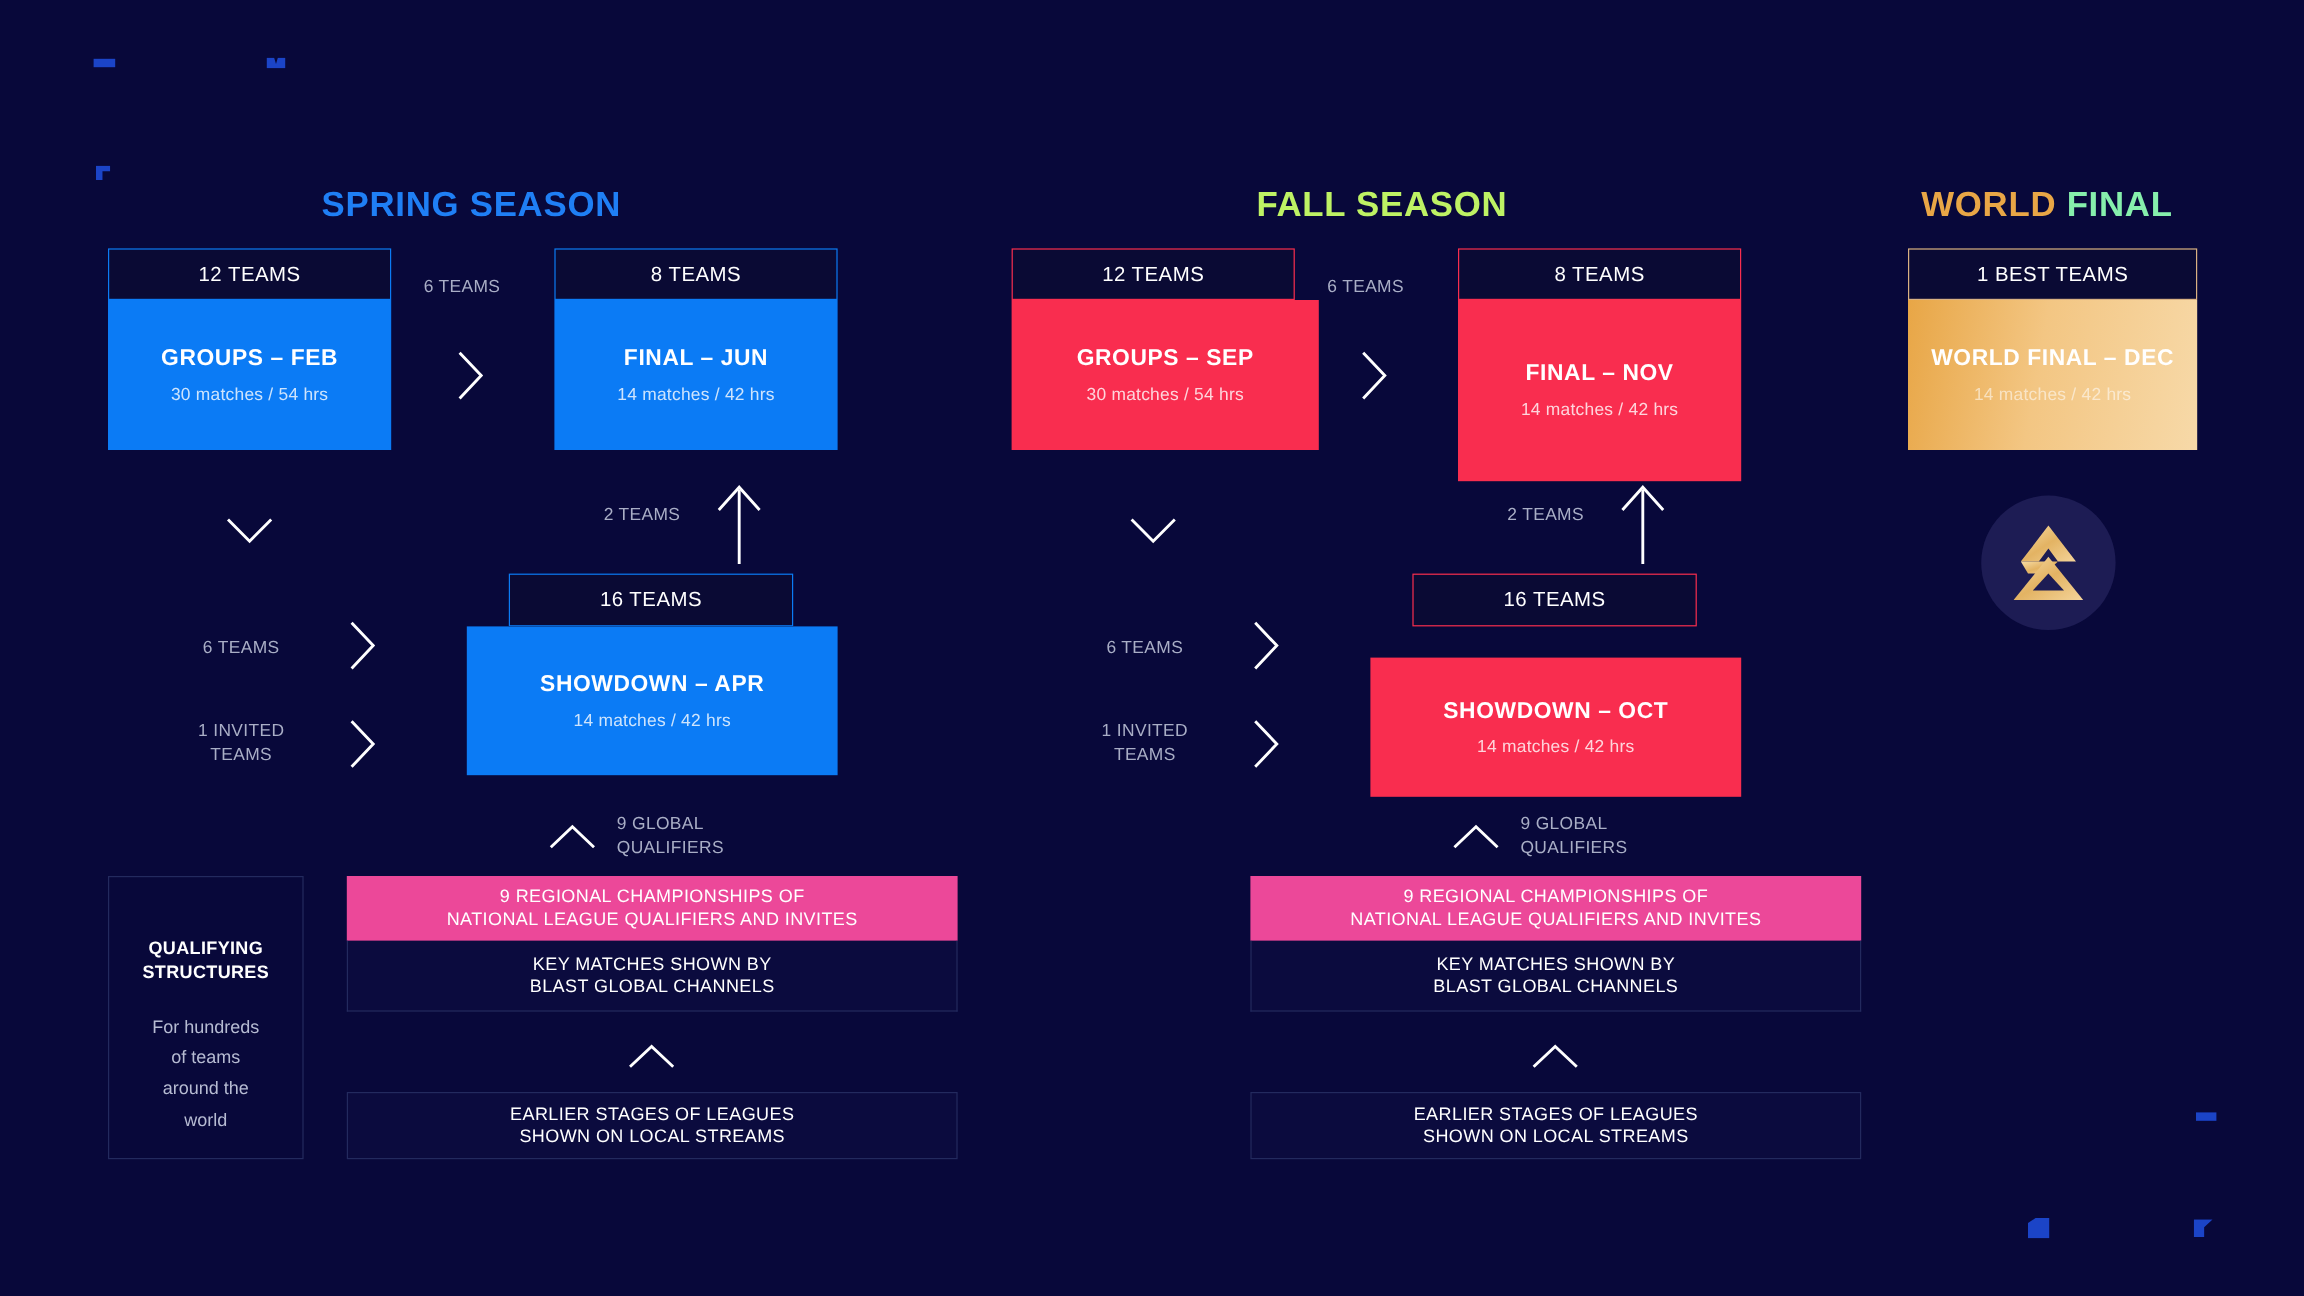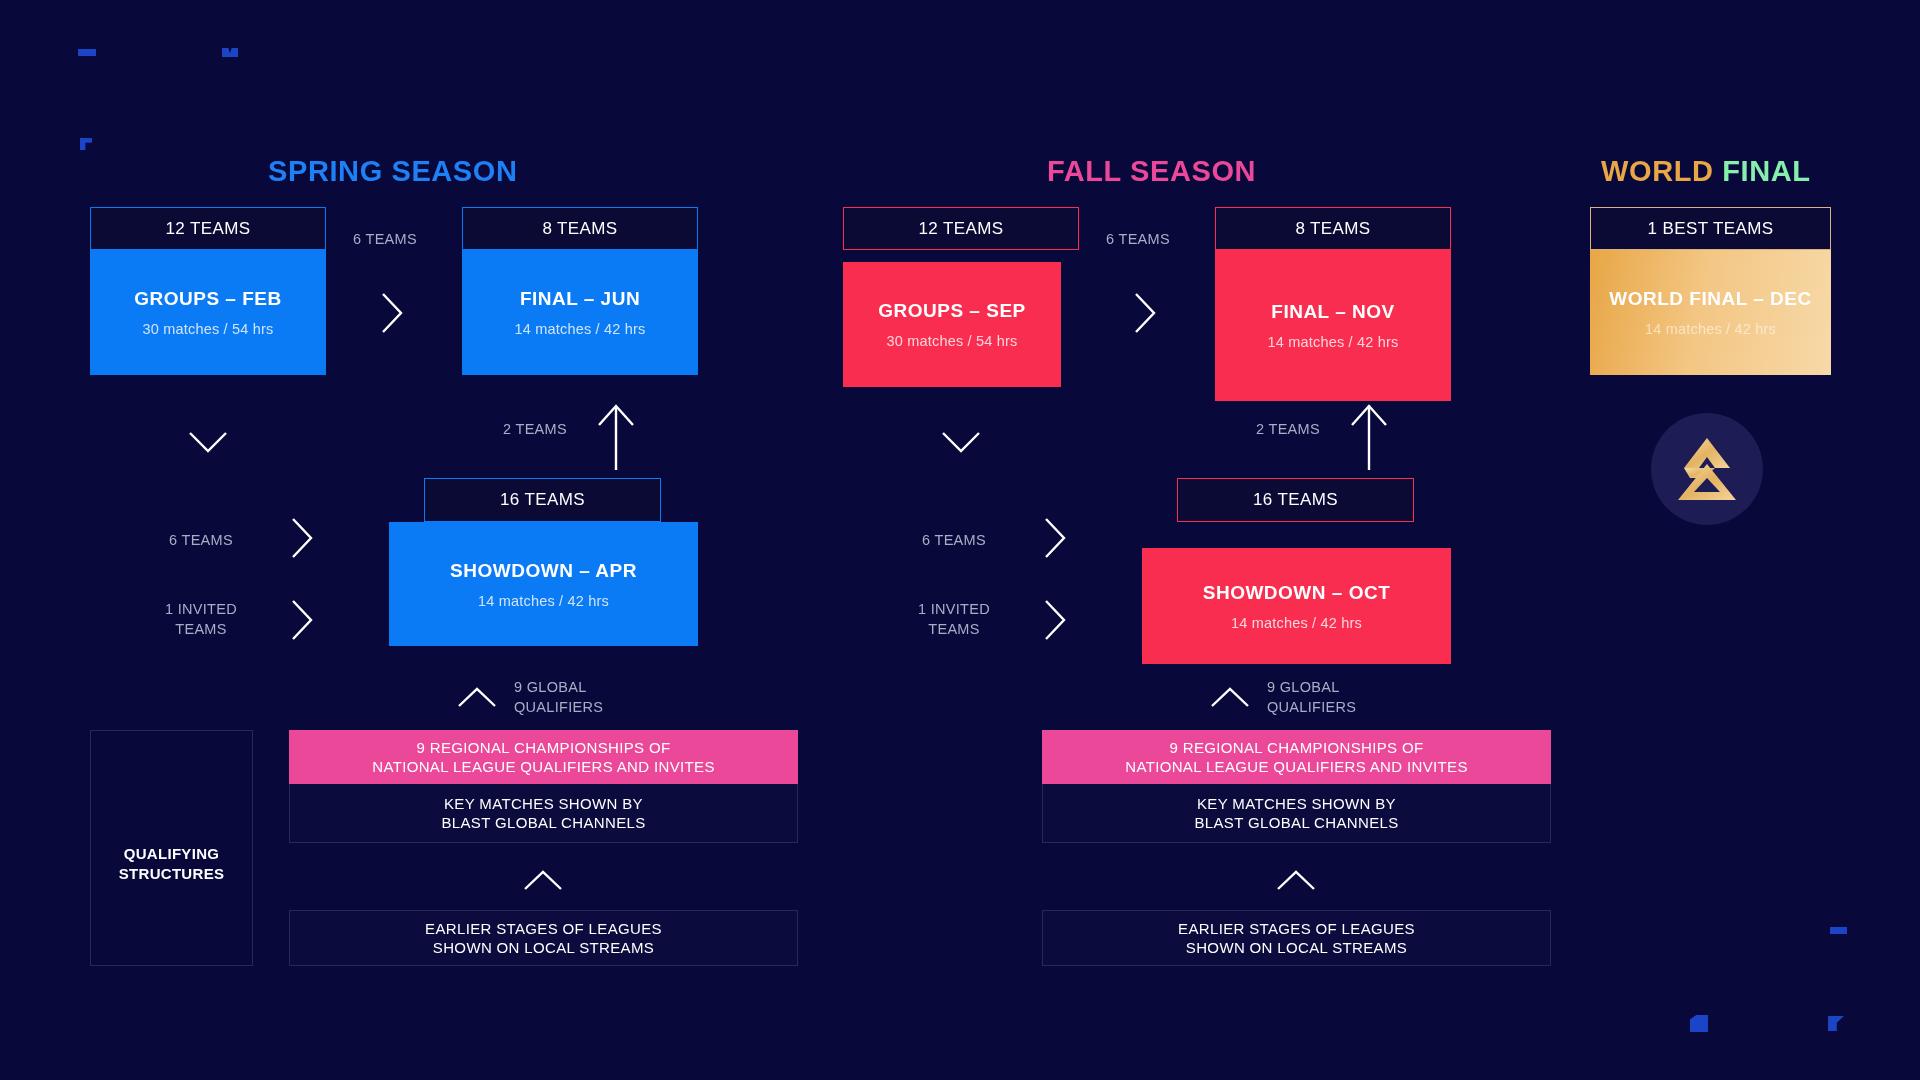--- a/index.html
+++ b/index.html
@@ -194,25 +194,25 @@
   <div class="band band-mid" style="left:289px;top:784px;width:509px;height:59px;">KEY MATCHES SHOWN BY
 BLAST GLOBAL CHANNELS</div>
   <div class="glyph" style="left:521px;top:867px;">
     <svg width="44" height="26" viewBox="0 0 44 26">
         <polyline points="4,22 22,5 40,22" fill="none" stroke="#ffffff" stroke-width="2.4"></polyline>
       </svg>
   </div>
   <div class="band band-bottom" style="left:289px;top:910px;width:509px;height:56px;">EARLIER STAGES OF LEAGUES
 SHOWN ON LOCAL STREAMS</div>
 
-  <div class="season-title" style="left:1047px;top:155px;color:#ec4899;">FALL SEASON</div>
+  <div class="season-title" style="left:1047px;top:155px;color:#bef264;">FALL SEASON</div>
 
   <div class="card" style="--accent:#f92d4f;">
     <div class="card-head" style="left:843px;top:207px;width:236px;height:43px;">12 TEAMS</div>
-    <div class="card-body" style="left:843px;top:262px;width:218px;height:125px;text-align:right;">
+    <div class="card-body" style="left:843px;top:250px;width:256px;height:125px;text-align:right;">
       <div class="title">GROUPS – SEP</div>
       <div class="sub">30 matches / 54 hrs</div>
     </div>
   </div>
 
   <div class="conn-label" style="left:1093px;top:230px;width:90px;">6 TEAMS</div>
   <div class="glyph" style="left:1131px;top:290px;">
     <svg width="28" height="46" viewBox="0 0 28 46">
         <polyline points="5,4 23,23 5,42" fill="none" stroke="#ffffff" stroke-width="2.4"></polyline>
       </svg>
@@ -307,15 +307,19 @@
       <path d="M37 4 L60 34 L45 34 L37 23 L29 34 L14 34 Z" fill="url(#goldgrad)"></path>
       <path d="M14 34 L45 34 L34 44 L20 44 Z" fill="url(#goldgrad)"></path>
       <path d="M37 30 L66 66 L8 66 Z" fill="url(#goldgrad)"></path>
       <path d="M37 44 L50 58 L24 58 Z" fill="#1d1c54"></path>
     </svg>
   </div>
 
   <div class="qs-box" style="left:90px;top:730px;width:163px;height:236px;">
     <div class="qs-title" style="white-space:pre-line;">QUALIFYING
 STRUCTURES</div>
+    <div class="qs-sub" style="white-space:pre-line;">For hundreds
+of teams
+around the
+world</div>
   </div>
 
 </div>
 
 </body></html>

